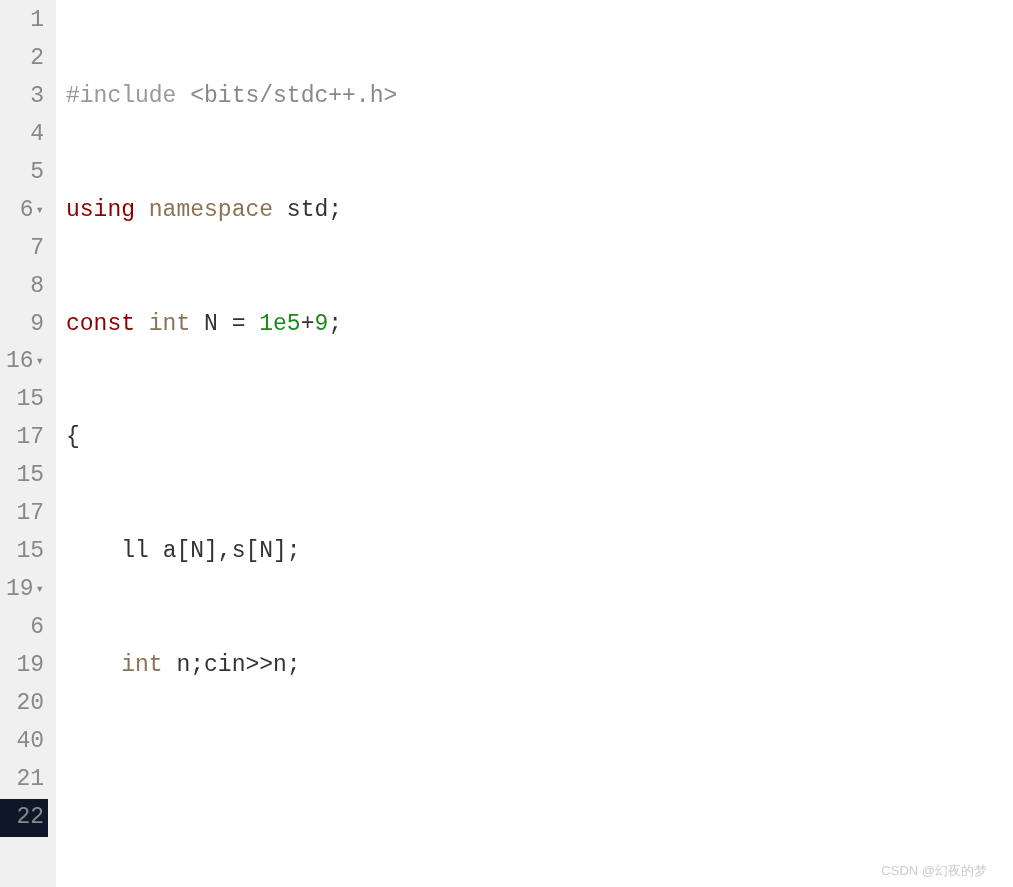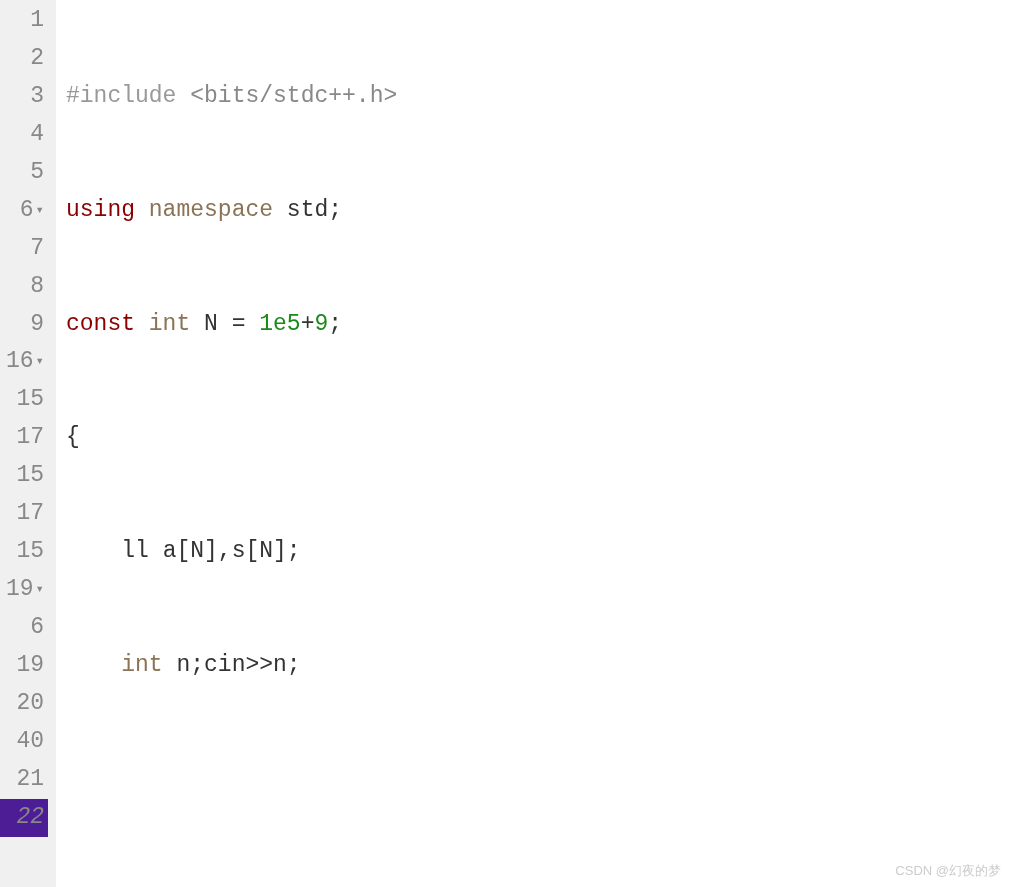--- a/index.html
+++ b/index.html
@@ -39,32 +39,31 @@
       flex: 1;
       background: #ffffff;
       padding: 2px 0 2px 10px;
       white-space: pre;
       color: #333333;
     }
     .code-line {
       min-height: 1.65em;
     }
     .highlight {
-      background: #4c1d95;
-      font-style: italic;
+      background: #0f172a;
     }
     .tok-preproc { color: #999999; }
     .tok-include-path { color: #888888; }
     .tok-keyword { color: #8b0000; }
     .tok-type { color: #8b7355; }
     .tok-num { color: #1a8a1a; }
     .watermark {
       position: fixed;
       bottom: 6px;
-      right: 12px;
+      right: 26px;
       color: #cccccc;
       font-size: 13px;
       font-family: Arial, sans-serif;
     }
   </style>
 </head>
 <body>
 
 <div class="editor">
   <div class="gutter">

